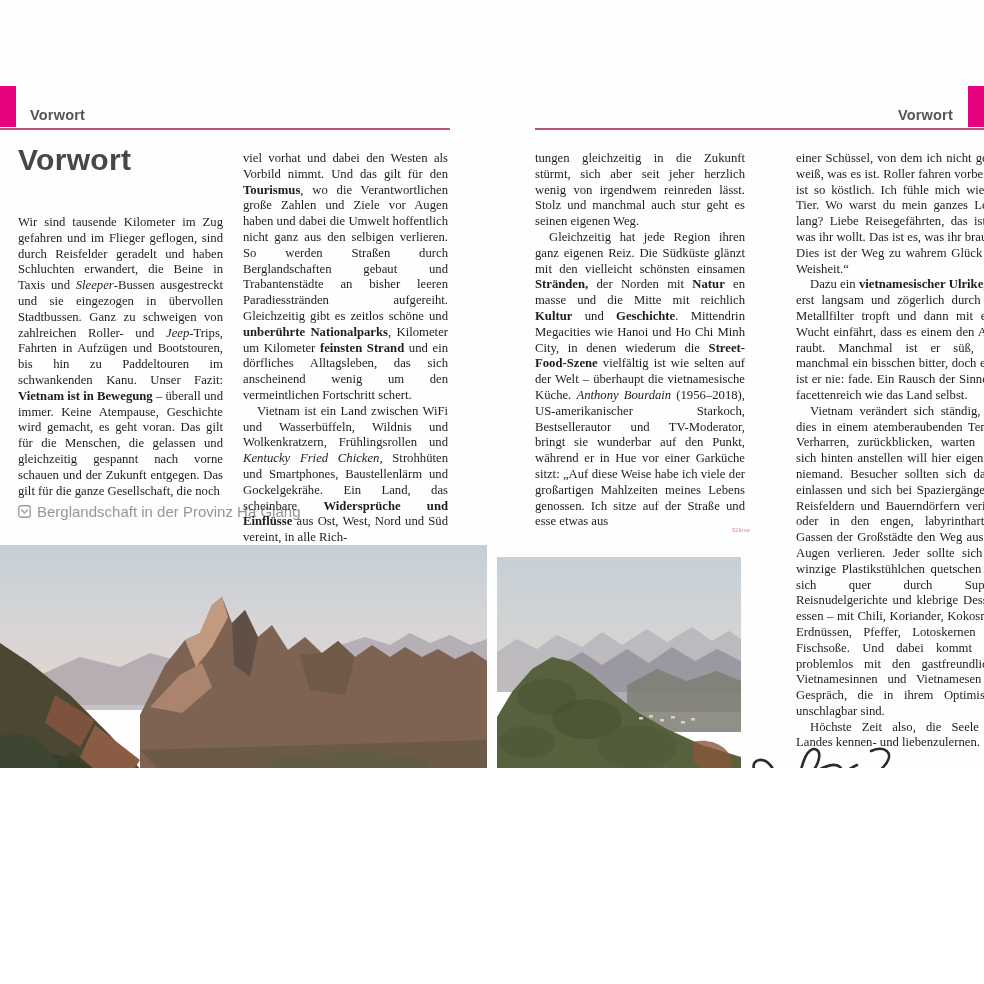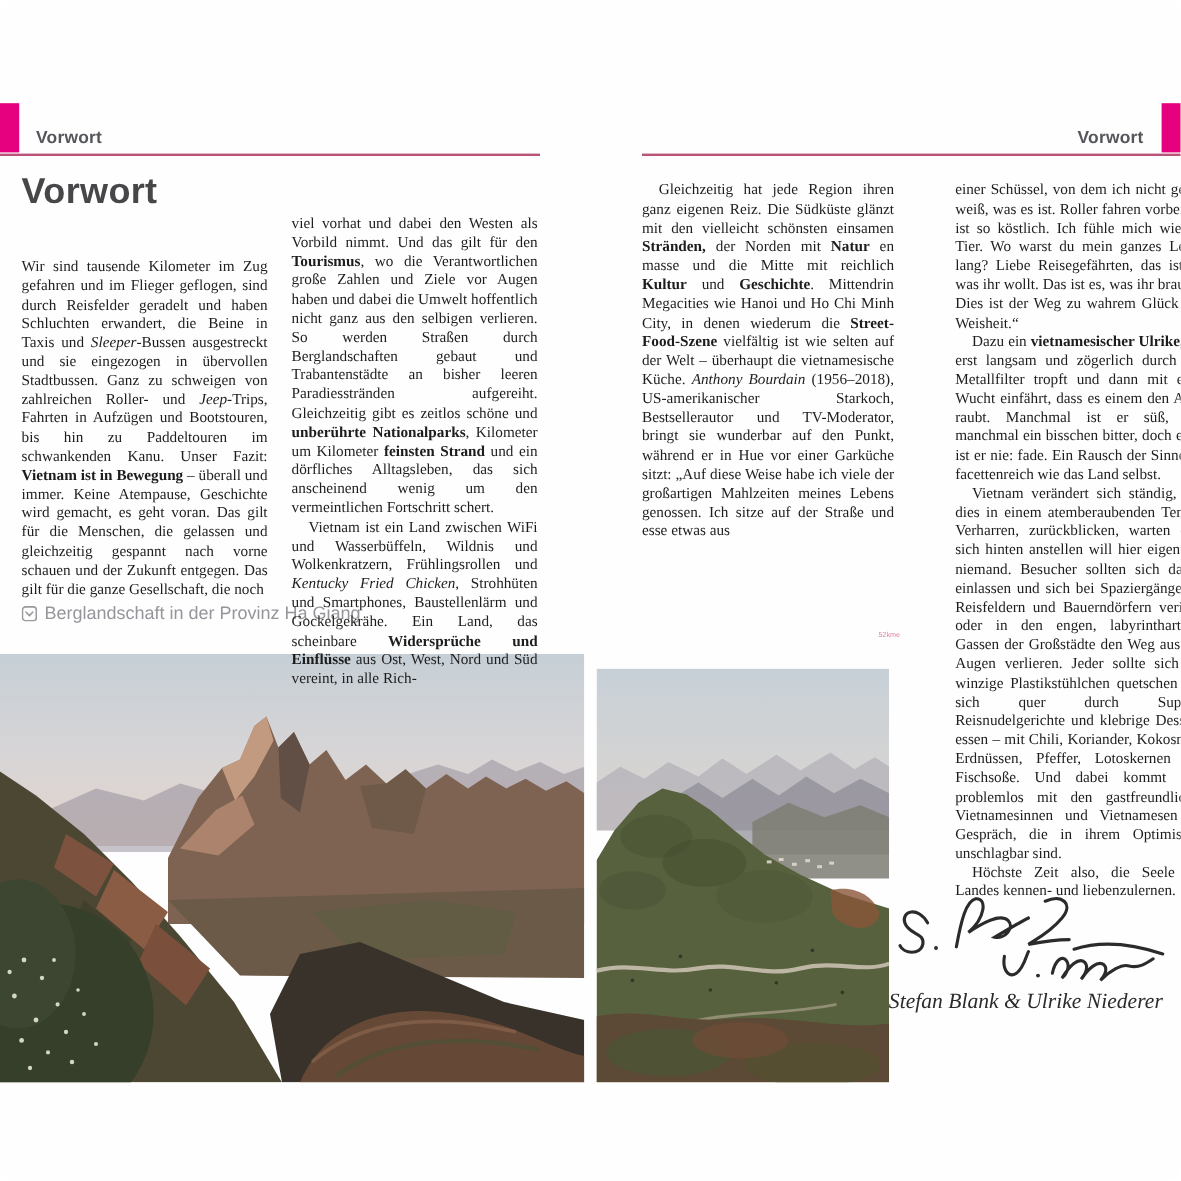--- a/index.html
+++ b/index.html
@@ -1,36 +1,36 @@
 <!DOCTYPE html>
 <html><head>
 <meta charset="utf-8">
 <style>
   html,body{margin:0;padding:0;background:#ffffff;}
-  .spread{position:relative;width:984px;height:984px;background:#fefefe;overflow:hidden;
-          font-family:"Liberation Serif",serif;border-radius:12px;}
+  .spread{position:relative;width:984px;height:768px;background:#fefefe;overflow:hidden;
+          font-family:"Liberation Serif",serif;}
   
   .accent{position:absolute;top:86px;width:16px;height:41px;background:#e6017e;}
   .accent-left{left:0;}
   .accent-right{right:0;}
   .running-head{position:absolute;top:107px;font-family:"Liberation Sans",sans-serif;
                 font-weight:bold;font-size:14.5px;color:#55565b;letter-spacing:.2px;}
   .running-left{left:30px;}
   .running-right{right:31px;}
   .rule{position:absolute;top:128px;height:2px;background:#bb5277;}
   .rule-left{left:0;width:450px;}
   .rule-right{left:535px;width:449px;}
   
   .title{position:absolute;left:18px;top:143px;margin:0;font-family:"Liberation Sans",sans-serif;
          font-weight:bold;font-size:30px;color:#47474a;letter-spacing:.3px;}
   
   .col{position:absolute;z-index:3;font-size:12.7px;line-height:15.8px;color:#1d1d1d;
        text-align:justify;}
   .col-l1{left:18px;top:215px;width:205px;}
-  .col-l2{left:243px;top:151px;width:205px;margin-top:28px;}
+  .col-l2{left:243px;top:151px;width:205px;}
   .col-r1{left:535px;top:151px;width:210px;}
   .col-r2{left:760px;top:151px;width:210px;margin-left:36px;}
   .para{margin:0;}
   .para.indent{text-indent:14px;}
   
   .caption{position:absolute;left:18px;top:503px;z-index:3;display:flex;align-items:center;gap:6px;
            font-family:"Liberation Sans",sans-serif;font-size:15px;color:#95969b;}
   .cap-icon{display:inline-flex;width:13px;height:13px;}
   
   .photo{position:absolute;z-index:1;overflow:hidden;}
@@ -73,20 +73,21 @@
     </span>
     <span>Berglandschaft in der Provinz Ha Giang</span>
   </div>
 
   <div class="col col-l2">
       <p class="para">viel vorhat und dabei den Westen als Vorbild nimmt. Und das gilt für den <b>Tourismus</b>, wo die Verantwortlichen große Zahlen und Ziele vor Augen haben und dabei die Umwelt hoffentlich nicht ganz aus den selbigen verlieren. So werden Straßen durch Berglandschaften gebaut und Trabantenstädte an bisher leeren Paradiesstränden aufgereiht. Gleichzeitig gibt es zeitlos schöne und <b>unberührte Nationalparks</b>, Kilometer um Kilometer <b>feinsten Strand</b> und ein dörfliches Alltagsleben, das sich anscheinend wenig um den vermeintlichen Fortschritt schert.</p>
       <p class="para indent">Vietnam ist ein Land zwischen WiFi und Wasserbüffeln, Wildnis und Wolkenkratzern, Frühlingsrollen und <i>Kentucky Fried Chicken</i>, Strohhüten und Smartphones, Baustellenlärm und Gockelgekrähe. Ein Land, das scheinbare <b>Widersprüche und Einflüsse</b> aus Ost, West, Nord und Süd vereint, in alle Rich-</p>
     </div>
 
   <div class="col col-r1">
+      <p class="para">tungen gleichzeitig in die Zukunft stürmt, sich aber seit jeher herzlich wenig von irgendwem reinreden lässt. Stolz und manchmal auch stur geht es seinen eigenen Weg.</p>
       <p class="para indent">Gleichzeitig hat jede Region ihren ganz eigenen Reiz. Die Südküste glänzt mit den vielleicht schönsten einsamen <b>Stränden,</b> der Norden mit <b>Natur</b> en masse und die Mitte mit reichlich <b>Kultur</b> und <b>Geschichte</b>. Mittendrin Megacities wie Hanoi und Ho Chi Minh City, in denen wiederum die <b>Street-Food-Szene</b> vielfältig ist wie selten auf der Welt – überhaupt die vietnamesische Küche. <i>Anthony Bourdain</i> (1956–2018), US-amerikanischer Starkoch, Bestsellerautor und TV-Moderator, bringt sie wunderbar auf den Punkt, während er in Hue vor einer Garküche sitzt: „Auf diese Weise habe ich viele der großartigen Mahlzeiten meines Lebens genossen. Ich sitze auf der Straße und esse etwas aus</p>
     </div>
 
   <div class="col col-r2">
       <p class="para">einer Schüssel, von dem ich nicht genau weiß, was es ist. Roller fahren vorbei. Es ist so köstlich. Ich fühle mich wie ein Tier. Wo warst du mein ganzes Leben lang? Liebe Reisegefährten, das ist es, was ihr wollt. Das ist es, was ihr braucht. Dies ist der Weg zu wahrem Glück und Weisheit.“</p>
       <p class="para indent">Dazu ein <b>vietnamesischer Ulrike,</b> der erst langsam und zögerlich durch den Metallfilter tropft und dann mit einer Wucht einfährt, dass es einem den Atem raubt. Manchmal ist er süß, und manchmal ein bisschen bitter, doch eines ist er nie: fade. Ein Rausch der Sinne, so facettenreich wie das Land selbst.</p>
       <p class="para indent">Vietnam verändert sich ständig, und dies in einem atemberaubenden Tempo. Verharren, zurückblicken, warten oder sich hinten anstellen will hier eigentlich niemand. Besucher sollten sich darauf einlassen und sich bei Spaziergängen in Reisfeldern und Bauerndörfern verirren oder in den engen, labyrinthartigen Gassen der Großstädte den Weg aus den Augen verlieren. Jeder sollte sich auf winzige Plastikstühlchen quetschen und sich quer durch Suppen, Reisnudelgerichte und klebrige Desserts essen – mit Chili, Koriander, Kokosnuss, Erdnüssen, Pfeffer, Lotoskernen und Fischsoße. Und dabei kommt man problemlos mit den gastfreundlichen Vietnamesinnen und Vietnamesen ins Gespräch, die in ihrem Optimismus unschlagbar sind.</p>
       <p class="para indent">Höchste Zeit also, die Seele des Landes kennen- und liebenzulernen.</p>
     </div>
 

